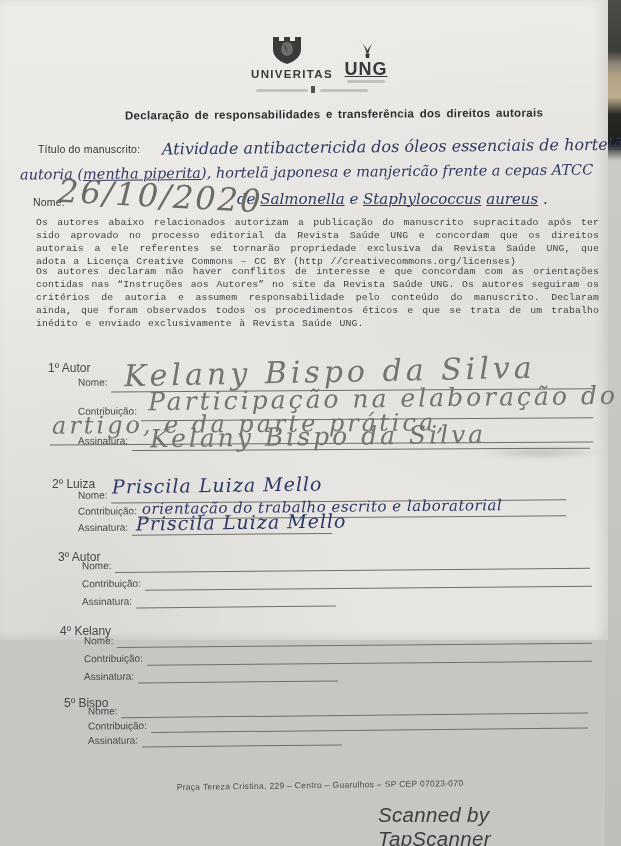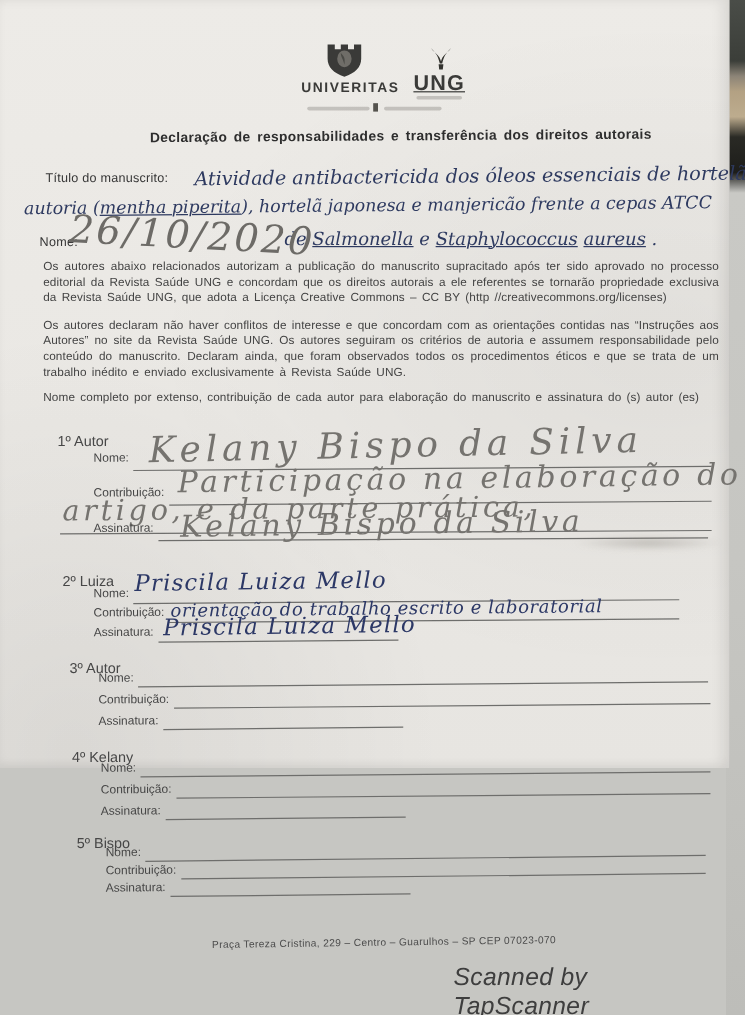--- a/index.html
+++ b/index.html
@@ -14,21 +14,21 @@
   
   .paper{position:absolute;left:0;top:0;width:608px;height:640px;
     background:
       radial-gradient(ellipse at 90% 45%, rgba(0,0,0,0.045), transparent 55%),
       radial-gradient(ellipse at 10% 98%, rgba(0,0,0,0.06), transparent 40%),
       linear-gradient(180deg,#edebe7 0%,#eae8e4 55%,#e7e5e1 100%);
     box-shadow:inset -7px 0 10px rgba(0,0,0,0.07), inset 0 -4px 8px rgba(0,0,0,0.03);}
   .abs{position:absolute;}
   .lbl{font-weight:normal;font-size:10.5px;color:#363636;letter-spacing:.2px;}
   .para{font-size:9.8px;line-height:12.9px;text-align:justify;color:#434343;
-        letter-spacing:.1px;word-spacing:1.5px;}
+        letter-spacing:.1px;word-spacing:1.5px;font-family:Liberation Mono, monospace;}
   .hand{font-family:"DejaVu Serif",serif;font-style:italic;white-space:nowrap;}
   .ink{color:#2e3a60;}
   .ink2{color:#2c3866;}
   .pencil{color:#75736f;}
   .u{text-decoration:underline;text-decoration-thickness:1px;}
   .author-label{font-size:12px;color:#474747;}
   .fieldrow{position:absolute;display:flex;align-items:flex-start;
             font-size:10px;color:#474747;}
   .fieldrow .flabel{white-space:nowrap;padding-right:4px;}
   .fieldrow .line{border-bottom:1px solid #6e6e6c;flex:1;height:100%;}
@@ -78,21 +78,20 @@
     <span class="abs hand ink" style="left:162px;top:137px;font-size:16px;transform:rotate(-0.6deg);">Atividade antibactericida dos óleos essenciais de hortelã</span>
     <span class="abs hand ink" style="left:20px;top:164px;font-size:14.5px;transform:rotate(-0.5deg);"><span>autoria (</span><span class="u">mentha piperita</span><span>), hortelã japonesa e manjericão frente a cepas ATCC</span></span>
     <span class="abs hand ink" style="left:237px;top:190px;font-size:15px;"><span>de </span><span class="u">Salmonella</span><span> e </span><span class="u">Staphylococcus</span><span> </span><span class="u">aureus</span><span> .</span></span>
 
     <span class="abs lbl" style="left:33px;top:196px;">Nome:</span>
     <span class="abs hand pencil" style="left:58px;top:177px;font-size:32px;letter-spacing:2px;
           transform:rotate(3deg);color:#6d6b67;">26/10/2020</span>
 
     <div class="abs para" style="left:36px;top:217px;width:563px;">Os autores abaixo relacionados autorizam a publicação do manuscrito supracitado após ter sido aprovado no processo editorial da Revista Saúde UNG e concordam que os direitos autorais a ele referentes se tornarão propriedade exclusiva da Revista Saúde UNG, que adota a Licença Creative Commons – CC BY (http //creativecommons.org/licenses)</div>
     <div class="abs para" style="left:36px;top:266px;width:563px;">Os autores declaram não haver conflitos de interesse e que concordam com as orientações contidas nas “Instruções aos Autores” no site da Revista Saúde UNG. Os autores seguiram os critérios de autoria e assumem responsabilidade pelo conteúdo do manuscrito. Declaram ainda, que foram observados todos os procedimentos éticos e que se trata de um trabalho inédito e enviado exclusivamente à Revista Saúde UNG.</div>
-    <div class="abs para" style="left:36px;top:326px;width:557px;">Nome completo por extenso, contribuição de cada autor para elaboração do manuscrito e assinatura do (s) autor (es)</div>
 
     <span class="abs author-label" style="left:48px;top:361px;">1º Autor</span>
     <div class="fieldrow" style="left:78px;top:375px;width:515px;height:15px;transform:rotate(-0.4deg);">
       <span class="flabel">Nome:</span>
       <span class="line"></span>
     </div>
     <span class="abs hand pencil" style="left:124px;top:354px;font-size:30px;letter-spacing:4px;
           transform:rotate(-1.2deg);">Kelany Bispo da Silva</span>
     <div class="fieldrow" style="left:78px;top:404px;width:515px;height:15px;transform:rotate(-0.4deg);">
       <span class="flabel">Contribuição:</span>

